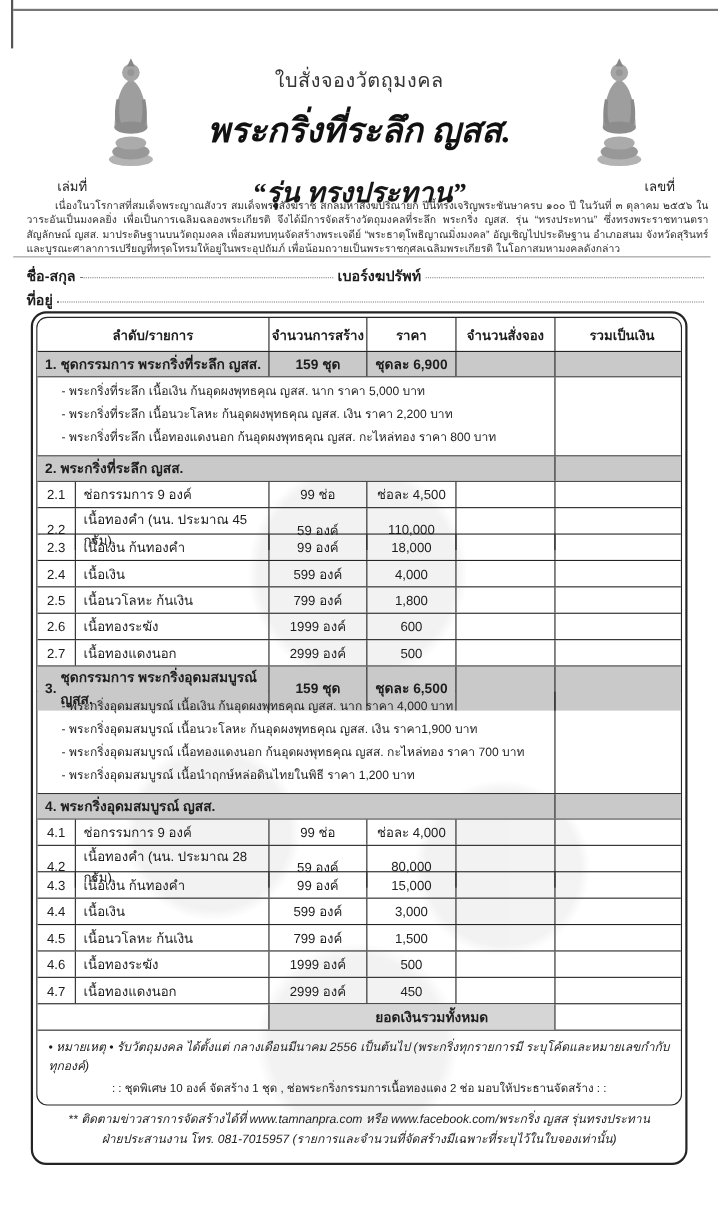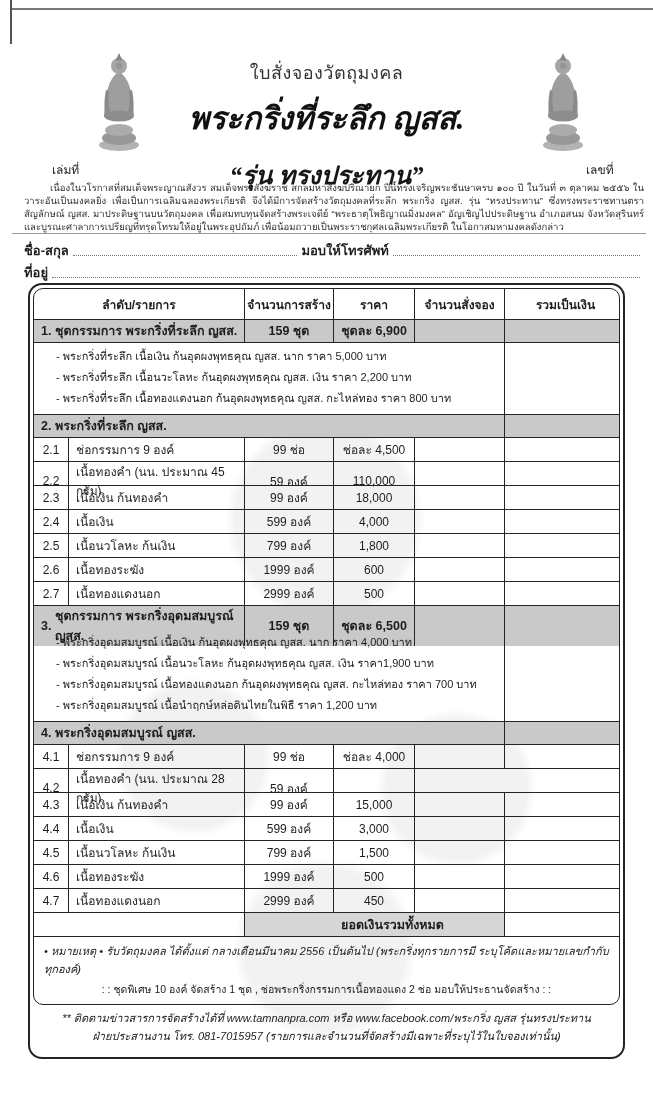--- a/index.html
+++ b/index.html
@@ -24,21 +24,21 @@
   .amulet.left{ left:96px; } .amulet.right{ left:540px; }
   .side-label{ position:absolute; top:160px; font-size:12px; color:#222; }
   .side-label.left{ left:52px; } .side-label.right{ left:586px; }
 
   
   .intro{ position:absolute; left:24px; top:181px; width:620px;
           font-size:9.5px; line-height:13px; text-align:justify; color:#2e2e2e; text-indent:26px; }
   .intro-rule{ position:absolute; left:12px; top:233px; width:634px; height:1px; background:#999; }
 
   
-  .fieldrow{ position:absolute; left:24px; width:620px; display:flex; align-items:center;
+  .fieldrow{ position:absolute; left:24px; width:620px; display:flex; align-items:flex-start;
              font-size:13px; font-weight:bold; }
   .fieldrow .dots{ flex:1; border-bottom:1.5px dotted #777; height:1em; margin:0 4px 2px 4px; }
   .fieldrow .dots.w2{ flex:1.1; }
   .row-name{ top:240px; } .row-addr{ top:262px; }
 
   
   .outer{ position:absolute; left:28px; top:283px; width:597px;
           border:2px solid var(--bd); border-radius:14px; padding:3px 3px 4px 3px; background:transparent; }
   .watermark{ position:absolute; left:60px; top:120px; width:470px; height:640px; opacity:.06; pointer-events:none;
      background:
@@ -117,21 +117,21 @@
 </div>
 <div class="side-label left">เล่มที่</div>
 <div class="side-label right">เลขที่</div>
 
 <div class="intro">เนื่องในวโรกาสที่สมเด็จพระญาณสังวร สมเด็จพระสังฆราช สกลมหาสังฆปริณายก ปีนี้ทรงเจริญพระชันษาครบ ๑๐๐ ปี ในวันที่ ๓ ตุลาคม ๒๕๕๖ ในวาระอันเป็นมงคลยิ่ง เพื่อเป็นการเฉลิมฉลองพระเกียรติ จึงได้มีการจัดสร้างวัตถุมงคลที่ระลึก พระกริ่ง ญสส. รุ่น “ทรงประทาน” ซึ่งทรงพระราชทานตราสัญลักษณ์ ญสส. มาประดิษฐานบนวัตถุมงคล เพื่อสมทบทุนจัดสร้างพระเจดีย์ “พระธาตุโพธิญาณมิ่งมงคล” อัญเชิญไปประดิษฐาน อำเภอสนม จังหวัดสุรินทร์ และบูรณะศาลาการเปรียญที่ทรุดโทรมให้อยู่ในพระอุปถัมภ์ เพื่อน้อมถวายเป็นพระราชกุศลเฉลิมพระเกียรติ ในโอกาสมหามงคลดังกล่าว</div>
 <div class="intro-rule"></div>
 
 <div class="fieldrow row-name">
   <span>ชื่อ-สกุล</span>
   <span class="dots"></span>
-  <span>มอบให์โทรศัพท์</span>
+  <span>เบอร์งฆปรัพท์</span>
   <span class="dots w2"></span>
 </div>
 <div class="fieldrow row-addr">
   <span>ที่อยู่</span>
   <span class="dots"></span>
 </div>
 
 <div class="outer">
   <div class="watermark"></div>
 
@@ -262,20 +262,21 @@
       <div class="c left">ช่อกรรมการ 9 องค์</div>
       <div class="c">99 ช่อ</div>
       <div class="c">ช่อละ 4,000</div>
       <div class="c"></div>
       <div class="c"></div>
     </div>
     <div class="t-row item-row">
       <div class="c nb">4.2</div>
       <div class="c left">เนื้อทองคำ (นน. ประมาณ 28 กรัม)</div>
       <div class="c">59 องค์</div>
+      <div class="c">80,000</div>
       <div class="c"></div>
       <div class="c"></div>
     </div>
     <div class="t-row item-row">
       <div class="c nb">4.3</div>
       <div class="c left">เนื้อเงิน ก้นทองคำ</div>
       <div class="c">99 องค์</div>
       <div class="c">15,000</div>
       <div class="c"></div>
       <div class="c"></div>

